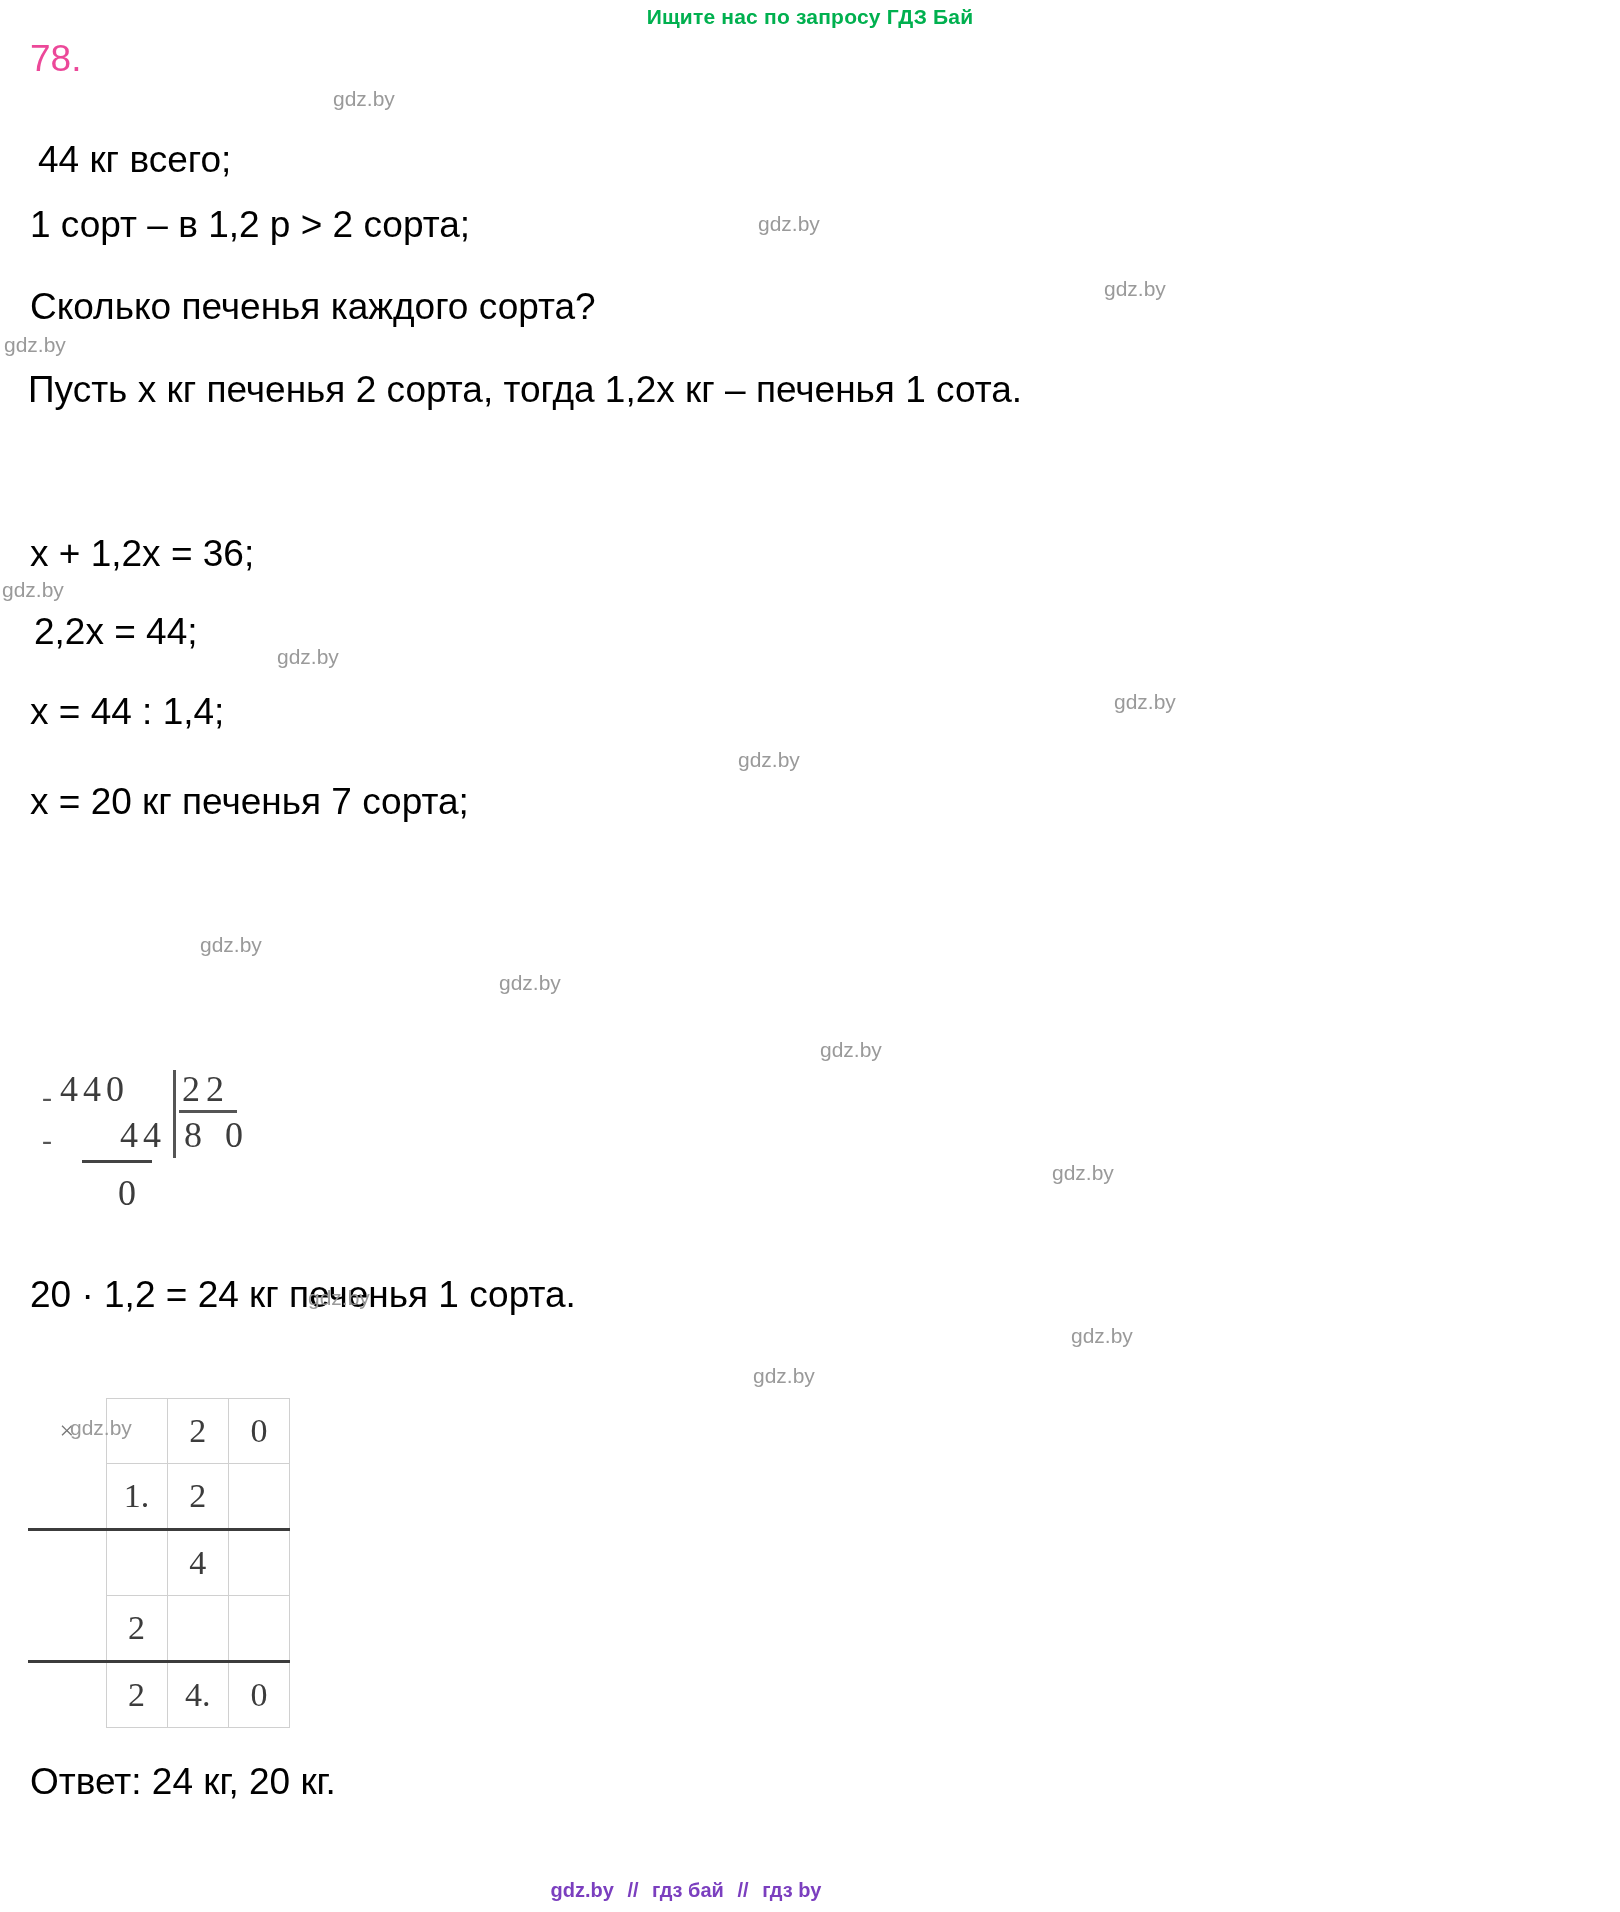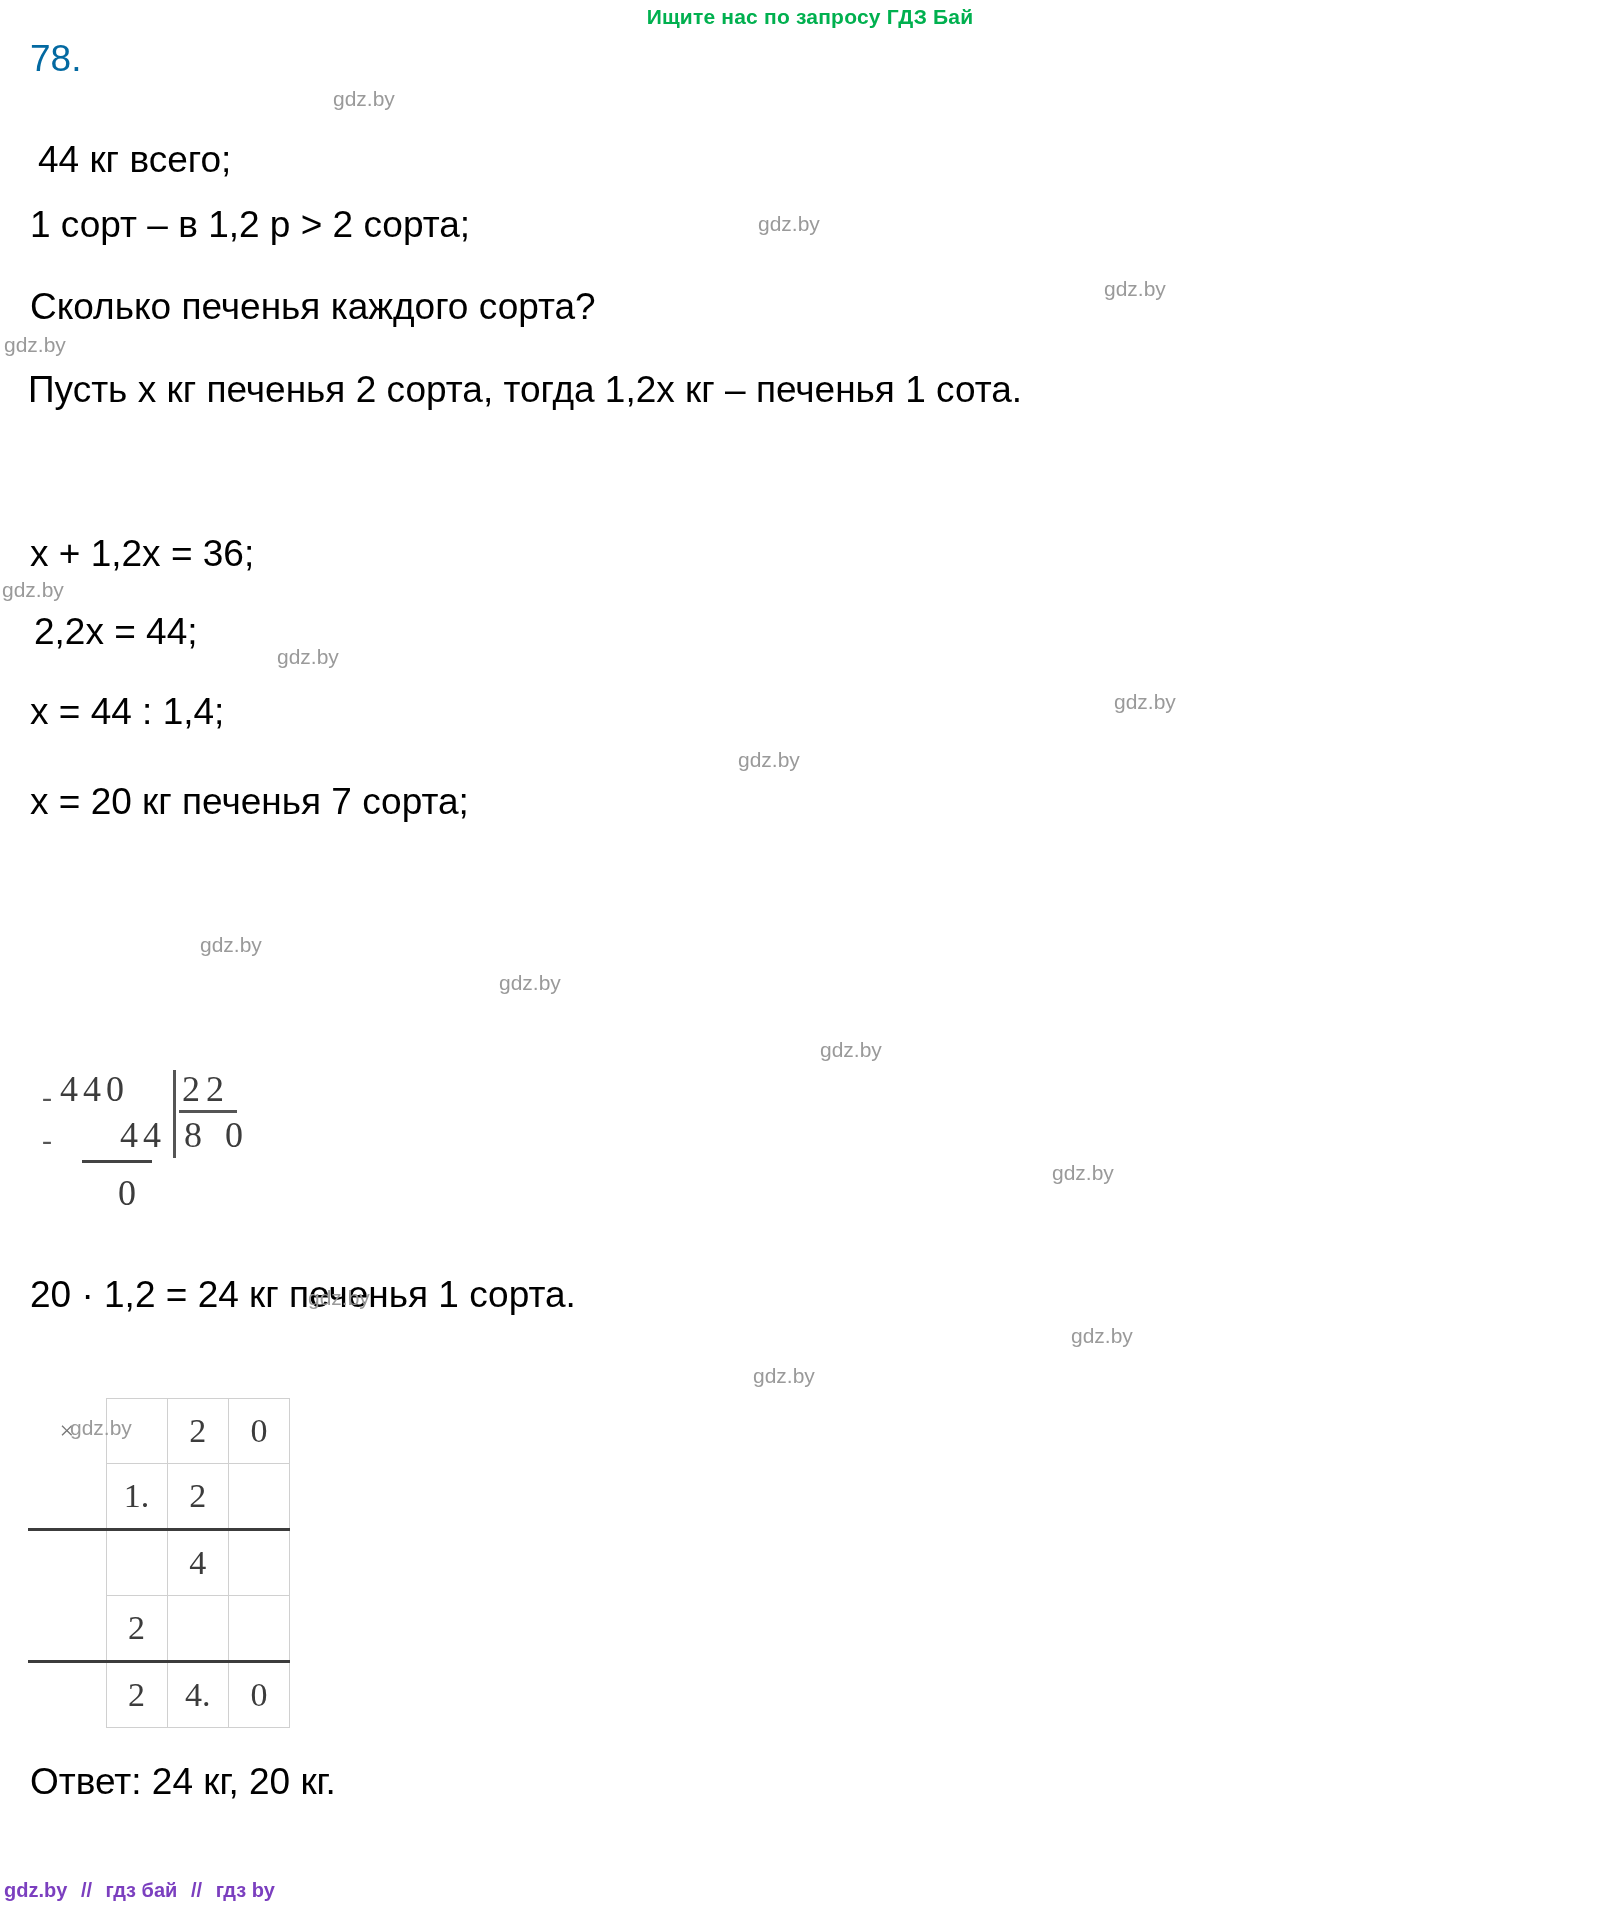--- a/index.html
+++ b/index.html
@@ -29,20 +29,21 @@
     font-size: 21px;
     font-weight: bold;
     color: #00b04f;
     letter-spacing: 0.2px;
   }
   .bottom-banner {
     position: absolute;
     bottom: 10px;
     left: 0;
     width: 1372px;
+    text-align: center;
     font-size: 20px;
     font-weight: bold;
     color: #7b3fbf;
   }
   .bottom-banner span { margin: 0 4px; }
   .wm {
     position: absolute;
     color: #9a9a9a;
     font-size: 21px;
     font-family: "Liberation Sans", sans-serif;
@@ -52,21 +53,21 @@
   .line {
     position: absolute;
     font-size: 37px;
     line-height: 1.1;
     white-space: nowrap;
     color: #000;
   }
   .num-label {
     position: absolute;
     font-size: 37px;
-    color: #0369a1;
+    color: #ec4899;
   }
 
   
   .division {
     position: absolute;
     left: 42px;
     top: 1068px;
     width: 240px;
     height: 180px;
     font-family: "Liberation Serif", serif;

